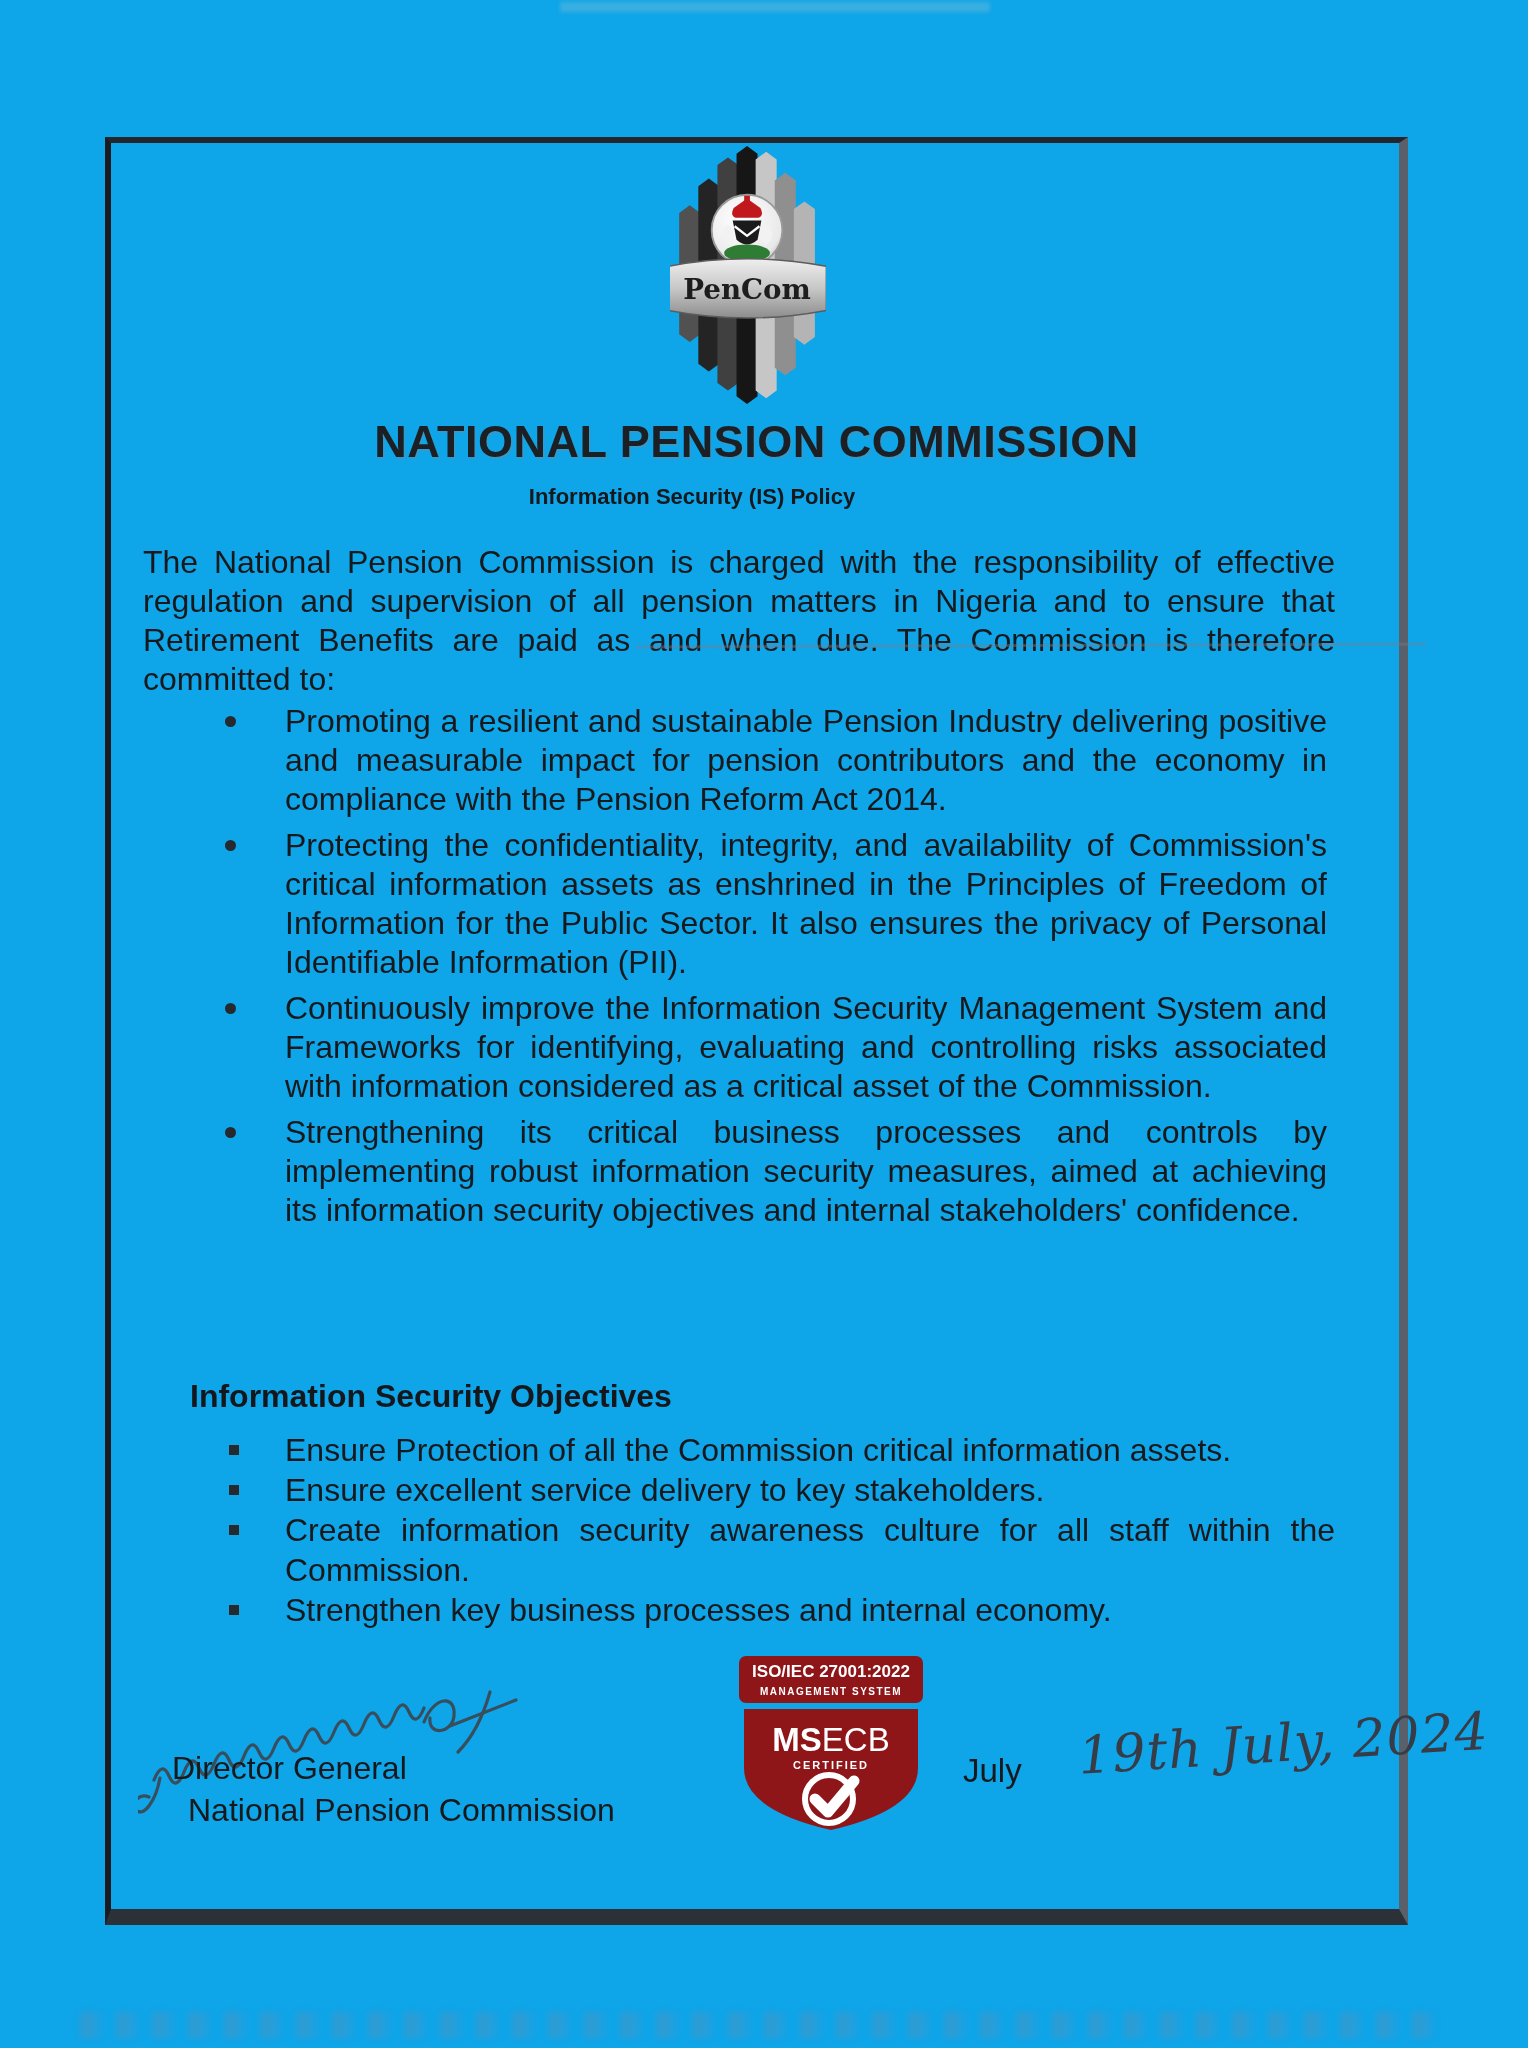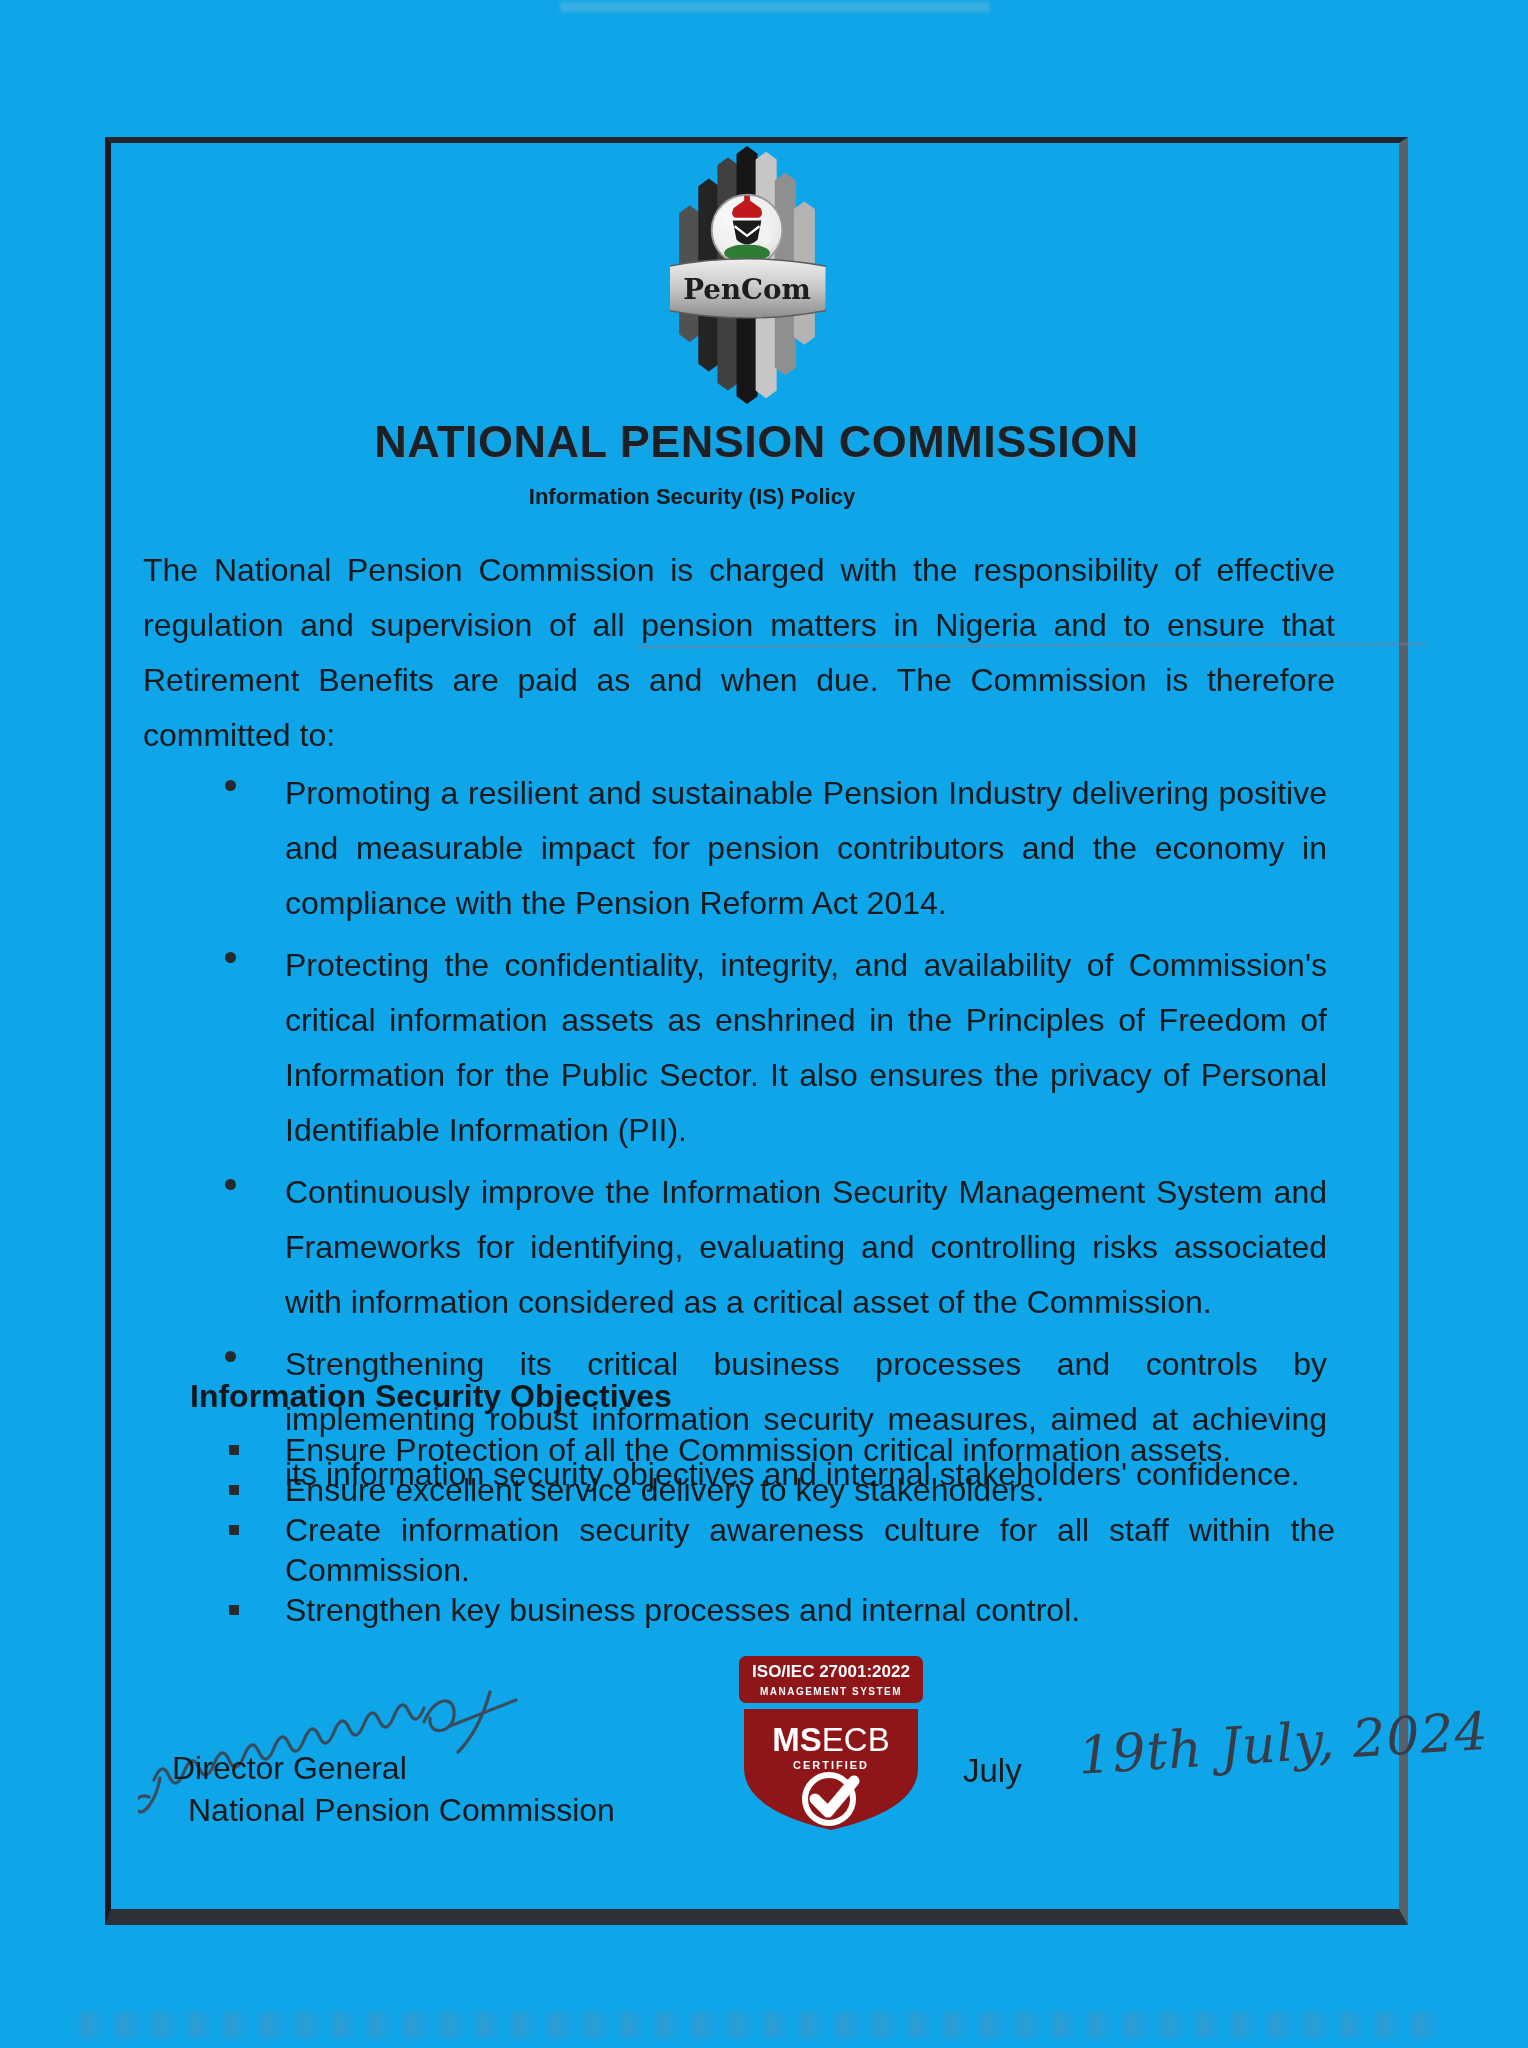--- a/index.html
+++ b/index.html
@@ -20,21 +20,21 @@
   .title{
     position:absolute;left:105px;top:416px;width:1303px;text-align:center;
     font-size:45px;font-weight:bold;letter-spacing:0.5px;color:#1c2025;
     text-shadow:1.5px 1.5px 0 rgba(130,135,140,.35);
   }
   .subtitle{
     position:absolute;left:105px;top:484px;width:1174px;text-align:center;
     font-size:22px;font-weight:bold;color:#15181c;
   }
   
-  .text-col{position:absolute;left:143px;top:543px;width:1192px;font-size:32px;line-height:55px;}
+  .text-col{position:absolute;left:143px;top:543px;width:1192px;font-size:32px;line-height:39px;}
   .intro{margin:0 0 3px 0;text-align:justify;}
   ul.commitments{list-style:none;margin:0;padding:0;}
   ul.commitments li{
     position:relative;padding-left:142px;margin:0 8px 7px 0;text-align:justify;
   }
   ul.commitments li::before{
     content:"";position:absolute;left:82px;top:14px;width:11px;height:11px;border-radius:50%;background:#26292e;
   }
   
   .objectives{position:absolute;left:143px;top:1376px;width:1192px;font-size:32px;line-height:40px;}
@@ -132,21 +132,21 @@
       <li>Strengthening its critical business processes and controls by implementing robust information security measures, aimed at achieving its information security objectives and internal stakeholders' confidence.</li>
     </ul>
   </div>
 
   <div class="objectives">
     <h2>Information Security Objectives</h2>
     <ul class="objlist">
       <li>Ensure Protection of all the Commission critical information assets.</li>
       <li>Ensure excellent service delivery to key stakeholders.</li>
       <li>Create information security awareness culture for all staff within the Commission.</li>
-      <li>Strengthen key business processes and internal control.</li>
+      <li>Strengthen key business processes and internal economy.</li>
     </ul>
   </div>
 
   <svg class="sig-svg" viewBox="0 0 440 150">
     <g fill="none" stroke="#3f434a" stroke-width="3.2" stroke-linecap="round" opacity="0.88">
       <path d="M22,96 c -4,22 -16,40 -24,32 c -6,-8 4,-17 13,-13"></path>
       <path d="M16,98 q 8,-20 15,-4 t 15,-4 t 15,-4 t 15,-4 t 15,-4 t 15,-4 t 15,-4 t 15,-4 t 15,-4 t 15,-4 t 15,-4 t 15,-4 t 15,-4 t 15,-4 t 15,-4 t 15,-4 t 15,-4 t 15,-4"></path>
       <path d="M286,40 c 10,-26 32,-28 30,-6 c -2,18 -26,20 -24,2"></path>
       <path d="M352,10 c -8,28 -20,48 -32,60"></path>
       <path d="M312,44 l 66,-26"></path>

